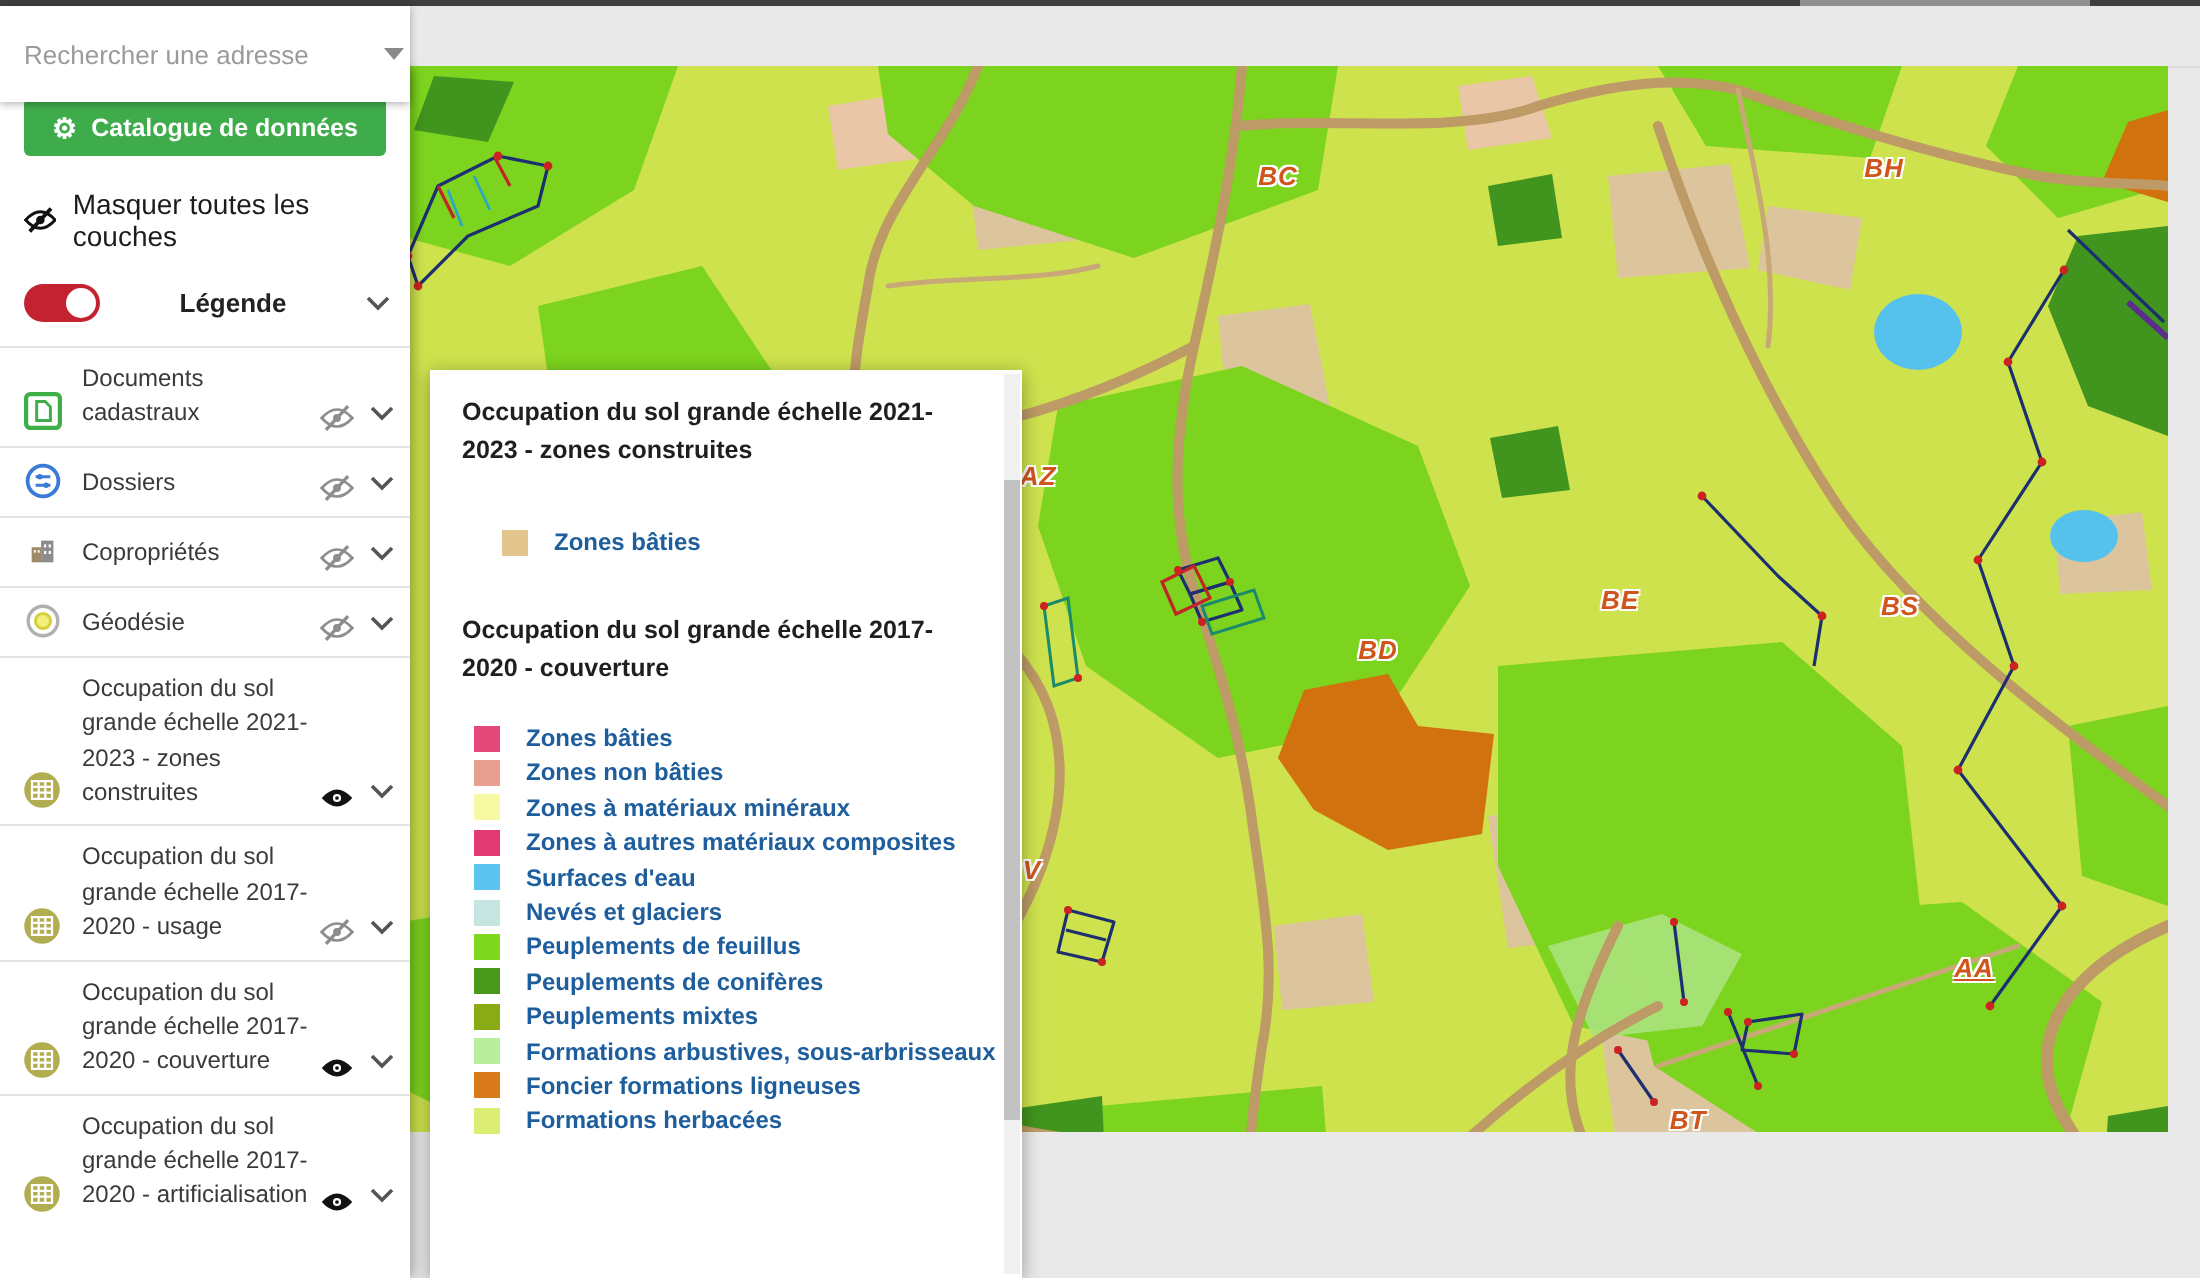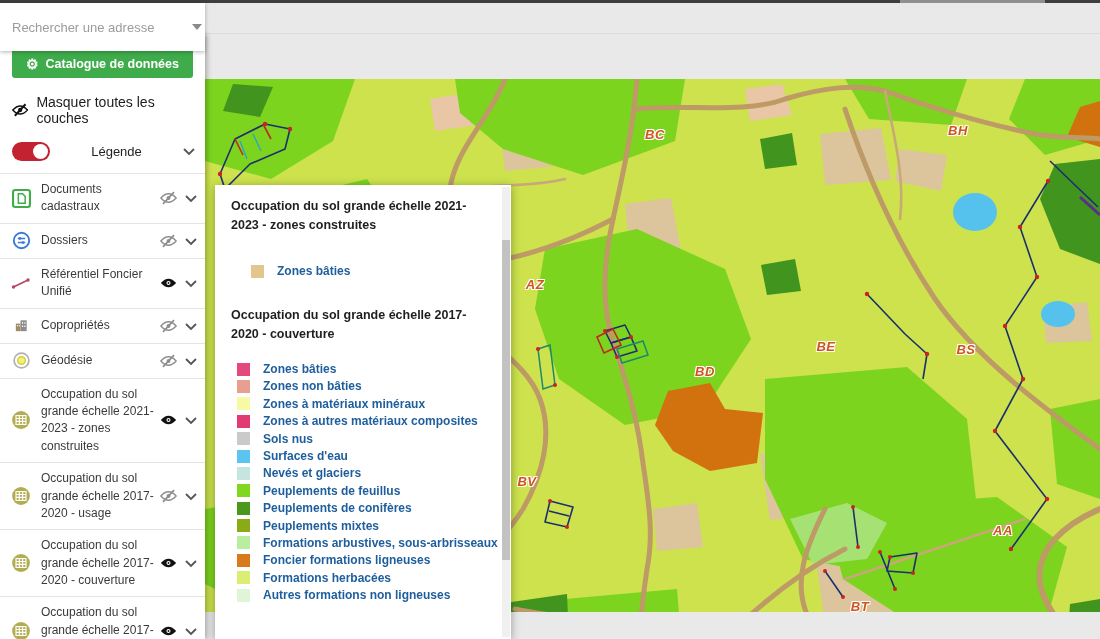--- a/index.html
+++ b/index.html
@@ -20,28 +20,28 @@
   #sidebar{position:absolute;left:0;top:35px;width:205px;bottom:0;background:#fff;z-index:50;
     box-shadow:2px 0 5px rgba(0,0,0,.28);}
   #catalogue-btn{display:flex;align-items:center;justify-content:center;gap:7px;margin:14px 12px 0 12px;
     height:29px;background:#3fac4b;color:#fff;font-weight:bold;font-size:12.5px;border:none;border-radius:3px;
     cursor:pointer;width:181px;font-family:"Liberation Sans",sans-serif;}
   #catalogue-btn .gear{font-size:14px;line-height:1;}
   #hide-all-row{display:flex;align-items:center;gap:8px;padding:16px 10px 6px 12px;font-size:14px;color:#1c1c1c;}
   #legend-toggle-row{display:flex;align-items:center;padding:10px 10px 12px 12px;}
   .toggle{width:38px;height:19px;border-radius:10px;background:#c32330;position:relative;flex:0 0 auto;}
   .toggle .knob{position:absolute;right:2px;top:2px;width:15px;height:15px;border-radius:50%;background:#fff;}
-  #legend-toggle-row .lbl{flex:1;text-align:center;font-weight:normal;font-size:13px;color:#222;}
+  #legend-toggle-row .lbl{flex:1;text-align:center;font-weight:bold;font-size:13px;color:#222;}
   .chev{width:12px;height:8px;flex:0 0 auto;}
-  #layers .layer-row{display:flex;align-items:center;border-top:1px solid #e4e4e4;padding:7px 8px 7px 10px;cursor:pointer;}
+  #layers .layer-row{display:flex;align-items:flex-end;border-top:1px solid #e4e4e4;padding:7px 8px 7px 10px;cursor:pointer;}
   #layers .icn{width:22px;height:20px;flex:0 0 auto;margin-right:9px;display:flex;align-items:center;justify-content:center;}
   #layers .lab{flex:1;font-size:12px;color:#3a3a3a;line-height:1.45;padding-right:2px;}
   #layers .eye{width:22px;flex:0 0 auto;display:flex;align-items:center;justify-content:center;margin-right:6px;}
   
-  #map{position:absolute;left:205px;top:33px;width:895px;height:533px;z-index:10;overflow:hidden;margin-top:46px;}
+  #map{position:absolute;left:189px;top:33px;width:895px;height:533px;z-index:10;overflow:hidden;}
   #map svg{display:block;}
   .map-label{position:absolute;transform:translate(-50%,-50%);font-size:13px;font-weight:bold;font-style:italic;
     color:#d0551d;letter-spacing:.5px;z-index:20;
     text-shadow:-1px -1px 0 #fff,1px -1px 0 #fff,-1px 1px 0 #fff,1px 1px 0 #fff,0 1px 0 #fff,0 -1px 0 #fff;}
   
   #legend-panel{position:absolute;left:215px;top:185px;width:296px;bottom:0;background:#fff;z-index:40;
     box-shadow:0 2px 9px rgba(0,0,0,.35);padding:0;overflow:hidden;}
   #legend-inner{padding:12px 26px 10px 16px;}
   .lp-title{font-size:12.5px;font-weight:bold;color:#1f1f1f;line-height:1.5;margin:0;}
   .lp-items{list-style:none;margin:0;padding:0;}
@@ -119,40 +119,20 @@
             <circle cx="7.5" cy="7" r="1.3" fill="#3a7bd5"></circle>
             <circle cx="10.5" cy="11" r="1.3" fill="#3a7bd5"></circle>
           </svg>
         </span>
         <span class="lab">Dossiers</span>
         <span class="eye">
           <svg width="17" height="14" viewBox="0 0 20 16">
             <path d="M1 8 Q10 -2 19 8 Q10 18 1 8z" fill="none" stroke="#8d8d8d" stroke-width="1.6"></path>
             <circle cx="10" cy="8" r="2.3" fill="#8d8d8d"></circle>
             <path d="M3.5 15 L16.5 1" stroke="#8d8d8d" stroke-width="2"></path>
-          </svg>
-        </span>
-        <span><svg class="chev" viewBox="0 0 12 8">
-            <path d="M1 1 L6 6 L11 1" fill="none" stroke="#555" stroke-width="1.8"></path>
-          </svg></span>
-      </div>
-      <div class="layer-row">
-        <span class="icn">
-          <svg width="20" height="14" viewBox="0 0 20 14">
-            <path d="M2.5 11 L17 4" stroke="#b5485e" stroke-width="1.6"></path>
-            <circle cx="2.5" cy="11" r="1.7" fill="#b5485e"></circle>
-            <circle cx="17" cy="4" r="1.7" fill="#b5485e"></circle>
-          </svg>
-        </span>
-        <span class="lab">Référentiel Foncier Unifié</span>
-        <span class="eye">
-          <svg width="17" height="12" viewBox="0 0 20 14">
-            <path d="M1 7 Q10 -3 19 7 Q10 17 1 7z" fill="#111"></path>
-            <circle cx="10" cy="7" r="2.4" fill="#fff"></circle>
-            <circle cx="10" cy="7" r="1.1" fill="#111"></circle>
           </svg>
         </span>
         <span><svg class="chev" viewBox="0 0 12 8">
             <path d="M1 1 L6 6 L11 1" fill="none" stroke="#555" stroke-width="1.8"></path>
           </svg></span>
       </div>
       <div class="layer-row">
         <span class="icn">
           <svg width="17" height="17" viewBox="0 0 18 18">
             <rect x="3" y="7" width="5" height="8" fill="#a08b68"></rect>
@@ -430,21 +410,21 @@
     </g>
   </svg>
   <div id="map-labels">
       <span class="map-label" style="left: 450px; top: 55px;">BC</span>
       <span class="map-label" style="left: 753px; top: 51px;">BH</span>
       <span class="map-label" style="left: 330px; top: 205px;">AZ</span>
       <span class="map-label" style="left: 621px; top: 267px;">BE</span>
       <span class="map-label" style="left: 761px; top: 270px;">BS</span>
       <span class="map-label" style="left: 485px; top: 292px; padding-left: 30px;">BD</span>
       <span class="map-label" style="left: 322px; top: 402px;">BV</span>
-      <span class="map-label" style="left: 798px; top: 451px;">AA</span>
+      <span class="map-label" style="left: 798px; top: 451px; text-decoration: underline;">AA</span>
       <span class="map-label" style="left: 655px; top: 527px;">BT</span>
     </div>
 </div>
 
 <div id="legend-panel">
   <div id="legend-inner">
       <div class="lp-title">Occupation du sol grande échelle 2021-2023 - zones construites</div>
       <ul class="lp-items s1-items">
         <li>
           <span class="sw" style="background: rgb(227, 198, 142);"></span>
@@ -463,24 +443,20 @@
         </li>
         <li>
           <span class="sw" style="background: rgb(247, 249, 163);"></span>
           <span class="it-lab">Zones à matériaux minéraux</span>
         </li>
         <li>
           <span class="sw" style="background: rgb(226, 58, 114);"></span>
           <span class="it-lab">Zones à autres matériaux composites</span>
         </li>
         <li>
-          <span class="sw" style="background: rgb(202, 202, 202);"></span>
-          <span class="it-lab">Sols nus</span>
-        </li>
-        <li>
           <span class="sw" style="background: rgb(91, 197, 239);"></span>
           <span class="it-lab">Surfaces d'eau</span>
         </li>
         <li>
           <span class="sw" style="background: rgb(197, 230, 224);"></span>
           <span class="it-lab">Nevés et glaciers</span>
         </li>
         <li>
           <span class="sw" style="background: rgb(127, 215, 30);"></span>
           <span class="it-lab">Peuplements de feuillus</span>
@@ -497,22 +473,18 @@
           <span class="sw" style="background: rgb(185, 238, 159);"></span>
           <span class="it-lab">Formations arbustives, sous-arbrisseaux</span>
         </li>
         <li>
           <span class="sw" style="background: rgb(217, 122, 26);"></span>
           <span class="it-lab">Foncier formations ligneuses</span>
         </li>
         <li>
           <span class="sw" style="background: rgb(219, 238, 115);"></span>
           <span class="it-lab">Formations herbacées</span>
-        </li>
-        <li>
-          <span class="sw" style="background: rgb(222, 245, 214);"></span>
-          <span class="it-lab">Autres formations non ligneuses</span>
         </li>
       </ul>
     </div>
   <div id="lp-scroll-track"></div>
   <div id="lp-scroll-thumb"></div>
 </div>
 
 </body></html>

